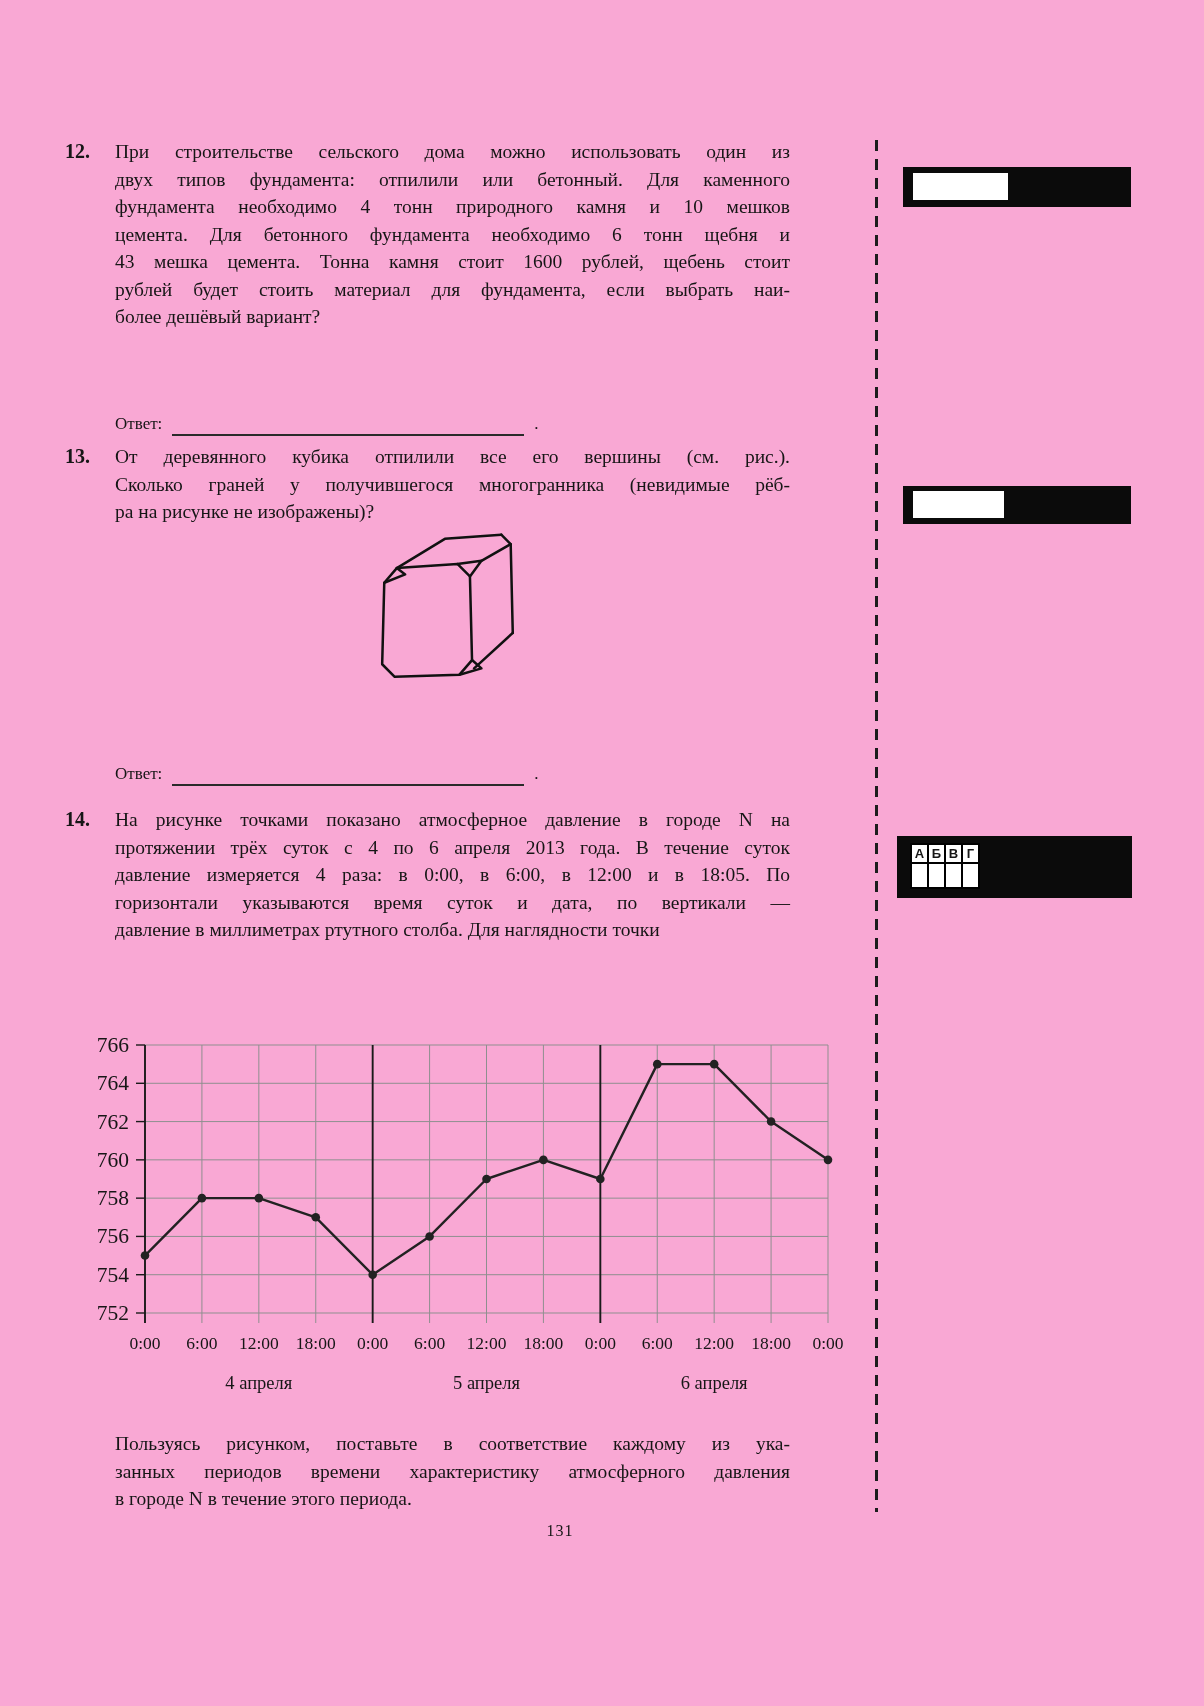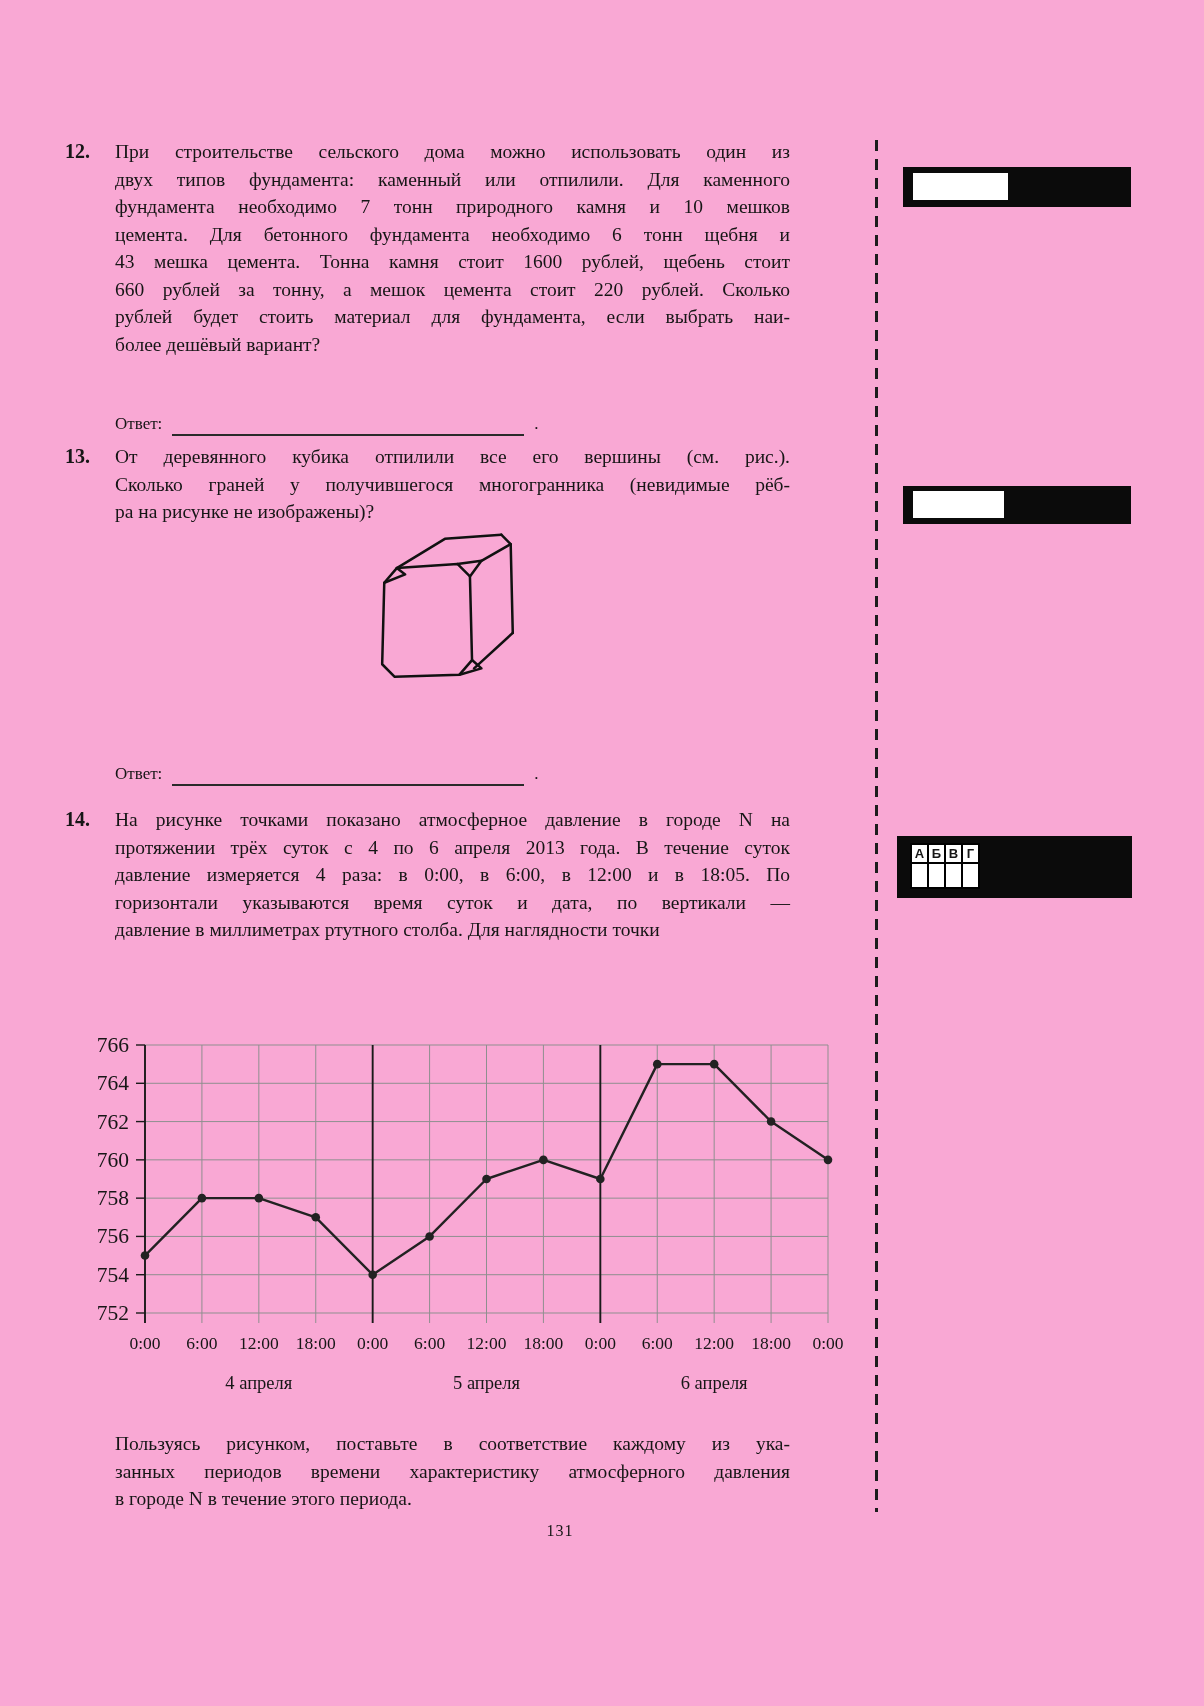--- a/index.html
+++ b/index.html
@@ -37,25 +37,24 @@
 </style>
 </head>
 <body>
 
 <div class="page">
 
   <div class="problem" id="p12" style="left:65px;top:138px;">
     <div class="pnum">12.</div>
     <div class="ptext">
         <div class="jline">При строительстве сельского дома можно использовать один из</div>
-        <div class="jline">двух типов фундамента: каменный или отпилили. Для каменного</div>
-        <div class="jline">фундамента необходимо 7 тонн природного камня и 10 мешков</div>
+        <div class="jline">двух типов фундамента: отпилили или бетонный. Для каменного</div>
+        <div class="jline">фундамента необходимо 4 тонн природного камня и 10 мешков</div>
         <div class="jline">цемента. Для бетонного фундамента необходимо 6 тонн щебня и</div>
         <div class="jline">43 мешка цемента. Тонна камня стоит 1600 рублей, щебень стоит</div>
-        <div class="jline">660 рублей за тонну, а мешок цемента стоит 220 рублей. Сколько</div>
         <div class="jline">рублей будет стоить материал для фундамента, если выбрать наи-</div>
         <div class="jline">более дешёвый вариант?</div>
       </div>
   </div>
 
   <div class="answer" style="top:396px;">
     <span>Ответ:</span>
     <span class="ans-line"></span>
     <span class="ans-dot">.</span>
   </div>

